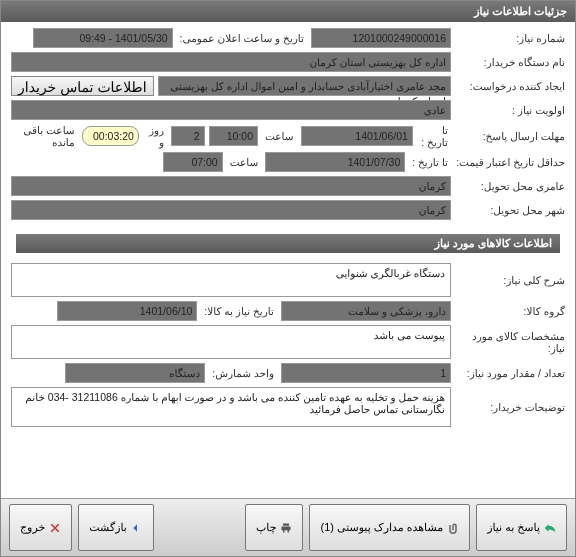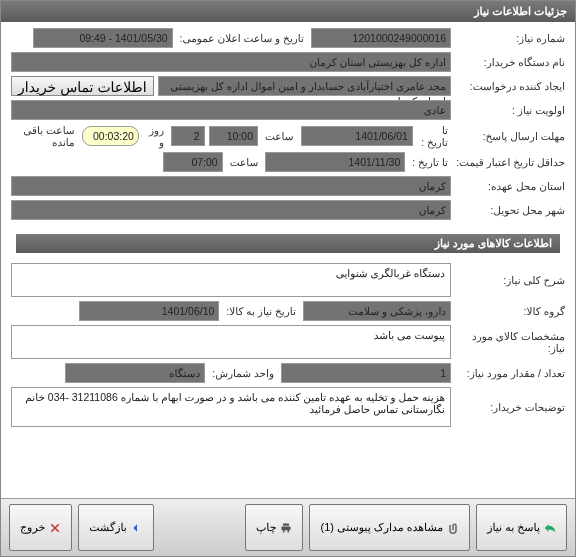--- a/index.html
+++ b/index.html
@@ -151,47 +151,47 @@
       <span class="field field-sm">10:00</span>
       <span class="field field-xs">2</span>
       <span class="label-sm">روز و</span>
       <span class="field field-time">00:03:20</span>
       <span class="label-sm">ساعت باقی مانده</span>
     </div>
 
     <div class="row">
       <span class="label">حداقل تاریخ اعتبار قیمت:</span>
       <span class="label-sm">تا تاریخ :</span>
-      <span class="field field-med">1401/11/30</span>
+      <span class="field field-med">1401/07/30</span>
       <span class="label-sm">ساعت</span>
       <span class="field field-sm">07:00</span>
     </div>
 
     <div class="row">
-      <span class="label">استان محل عهده:</span>
+      <span class="label">عامری محل تحویل:</span>
       <span class="field field-wide">کرمان</span>
     </div>
 
     <div class="row">
       <span class="label">شهر محل تحویل:</span>
       <span class="field field-wide">کرمان</span>
     </div>
   </div>
 
   <div class="section-header">اطلاعات کالاهای مورد نیاز</div>
 
   <div class="form-area">
     <div class="row">
       <span class="label">شرح کلی نیاز:</span>
       <textarea class="textarea" style="">دستگاه غربالگری شنوایی</textarea>
     </div>
 
     <div class="row">
       <span class="label">گروه کالا:</span>
-      <span class="field" style="width:148px">دارو، پزشکی و سلامت</span>
+      <span class="field" style="width:170px">دارو، پزشکی و سلامت</span>
       <span class="label-sm">تاریخ نیاز به کالا:</span>
       <span class="field field-med">1401/06/10</span>
     </div>
 
     <div class="row">
       <span class="label">مشخصات کالای مورد نیاز:</span>
       <textarea class="textarea" style="">پیوست می باشد</textarea>
     </div>
 
     <div class="row">

